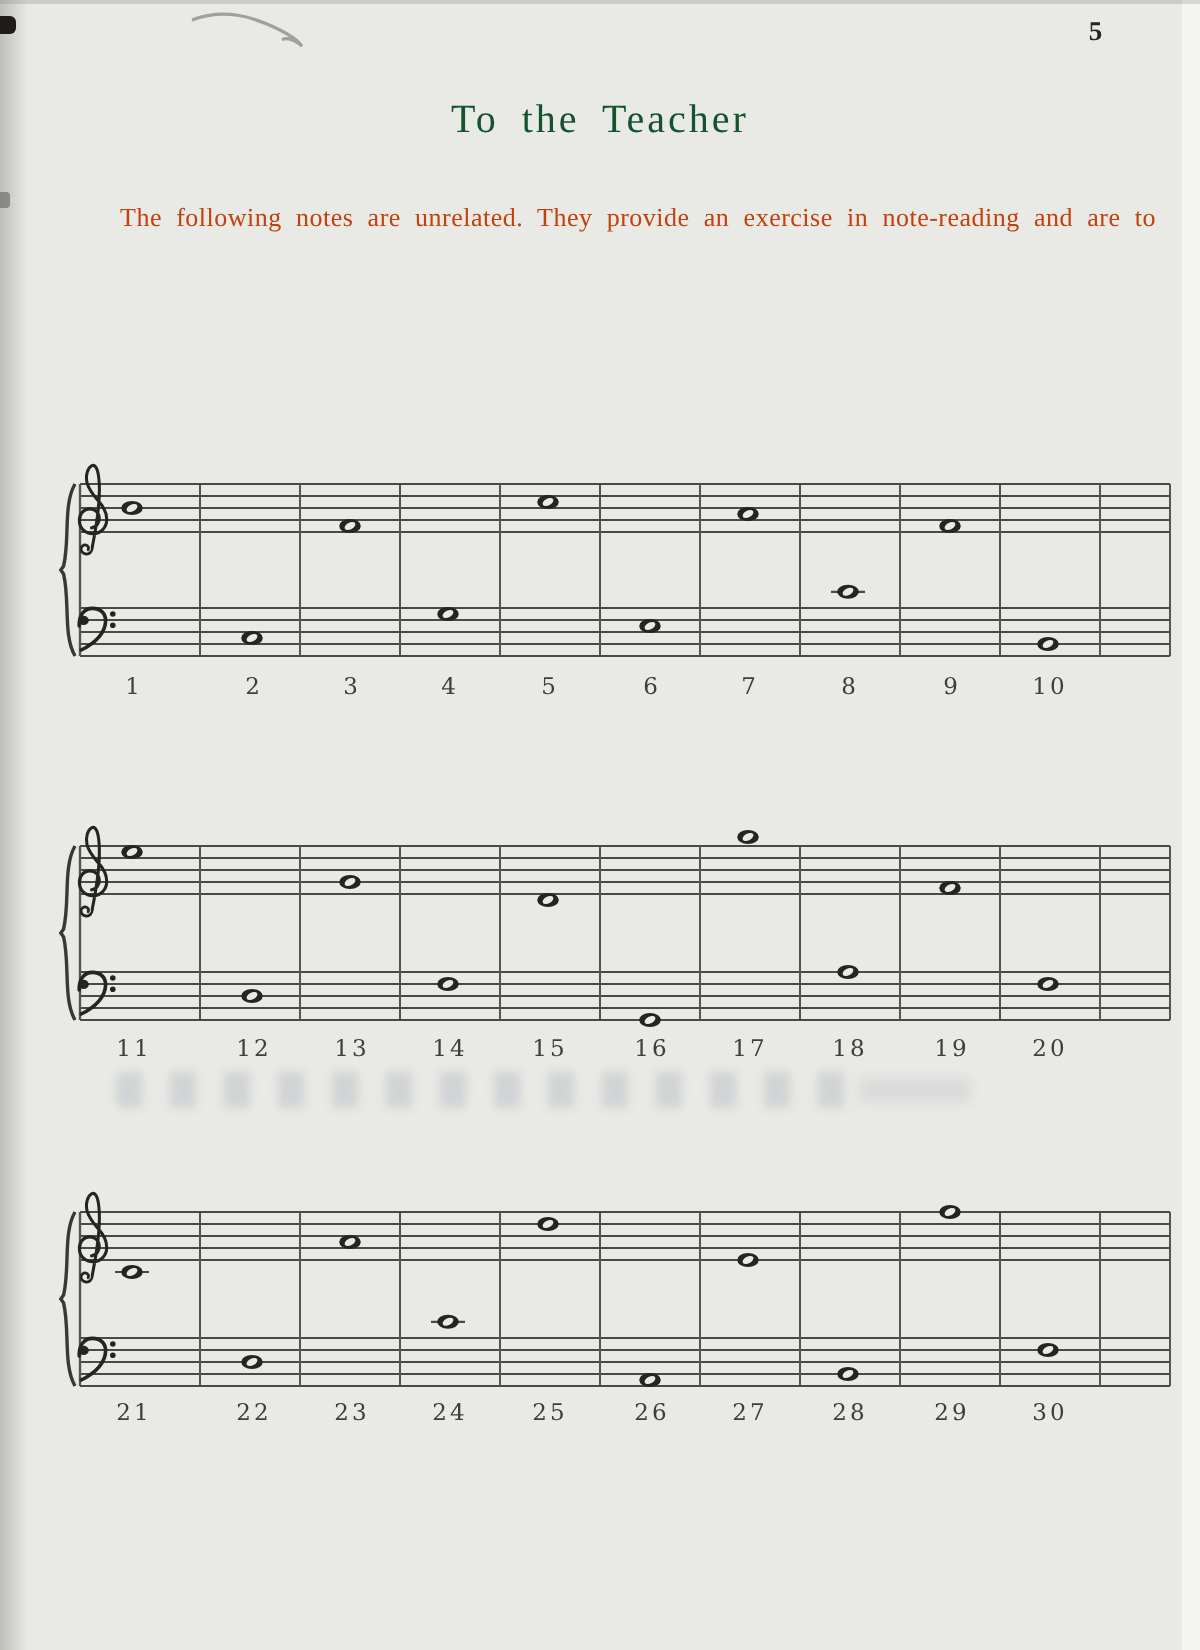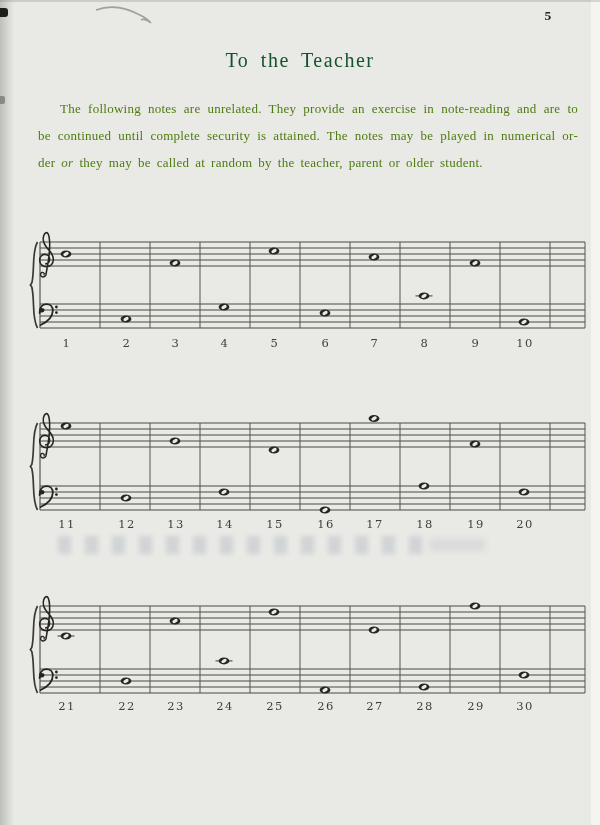--- a/index.html
+++ b/index.html
@@ -18,21 +18,21 @@
   .ghost-band{position:absolute;left:58px;top:536px;width:370px;height:18px;
     background:repeating-linear-gradient(90deg, rgba(165,175,184,.34) 0 13px, rgba(165,175,184,0) 13px 27px);
     filter:blur(2px); border-radius:4px;}
   .ghost-blob{position:absolute;left:430px;top:539px;width:55px;height:12px;
     background:rgba(170,178,186,.25); filter:blur(3px);}
   #page-number{position:absolute; left:538px; top:8px; width:20px; text-align:center;
     font-size:13.5px; font-weight:bold; letter-spacing:.5px; color:#26251f;}
   #title{position:absolute; left:0; top:49px; width:600px; text-align:center;
     font-size:20px; letter-spacing:1.5px; word-spacing:5px; color:#14532d;}
   .para{position:absolute; left:38px; width:540px; font-size:13px; line-height:18px;
-    letter-spacing:.25px; word-spacing:2.5px; color:#4d7c0f; white-space:normal;}
+    letter-spacing:.25px; word-spacing:2.5px; color:#c2410c; white-space:normal;}
   .para.just{text-align:justify; text-align-last:justify;}
   #para-1{top:100px;}
   #para-2{top:127px;}
   #para-3{top:154px;}
   .indent{display:inline-block; width:22px;}
   .it{font-style:italic;}
   #music-svg{position:absolute; left:0; top:0;}
 </style>
 </head>
 <body>
@@ -43,22 +43,20 @@
   <div class="edge-top"></div>
   <div class="mark-a"></div>
   <div class="mark-b"></div>
   <div class="ghost-band"></div>
   <div class="ghost-blob"></div>
 
   <div id="page-number">5</div>
   <div id="title">To the Teacher</div>
 
   <div id="para-1" class="para just"><span class="indent"></span><span>The following notes are unrelated.  They provide an exercise in note-reading and are to</span></div>
-  <div id="para-2" class="para just"><span>be continued until complete security is attained.  The notes may be played in numerical or-</span></div>
-  <div id="para-3" class="para"><span>der </span><span class="it">or</span><span> they may be called at random by the teacher, parent or older student.</span></div>
 
   <svg id="music-svg" width="600" height="825">
 
     <path d="M96,10 C112,4 126,8 140,15 C145,17.5 149,20.5 151,23 C148,20.5 144,18.5 141,19.8" fill="none" stroke="#8d8d89" stroke-width="1.6" opacity="0.8"></path>
     <g id="systems-root">
         <g>
           <line x1="40" x2="585" y1="242" y2="242" stroke="#4b4944" stroke-width="1"></line>
           <line x1="40" x2="585" y1="304" y2="304" stroke="#4b4944" stroke-width="1"></line>
           <line x1="40" x2="585" y1="248" y2="248" stroke="#4b4944" stroke-width="1"></line>
           <line x1="40" x2="585" y1="310" y2="310" stroke="#4b4944" stroke-width="1"></line>

